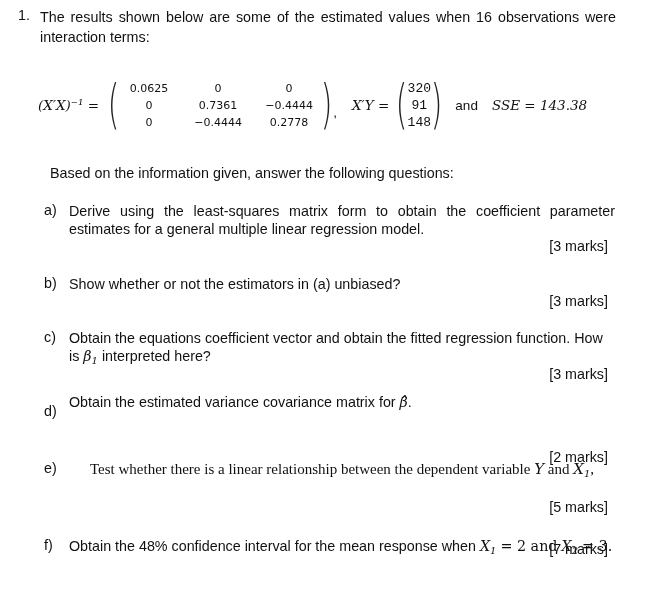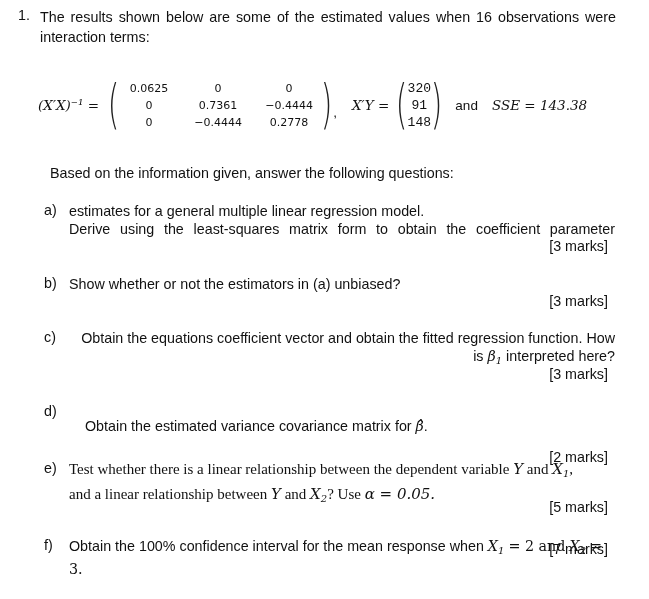--- a/index.html
+++ b/index.html
@@ -69,63 +69,62 @@
   <span class="paren">)</span>
   <span style="margin-left:8px;margin-right:14px;">and</span>
   <span class="math">SSE = 143.38</span>
 </div>
 
 <div class="abs para">Based on the information given, answer the following questions:</div>
 
 <div>
   <span class="item-label" style="top:202px;">a)</span>
   <div class="item-text" style="top:202px;">
+    <span class="line j">Derive using the least-squares matrix form to obtain the coefficient parameter</span>
     <span class="line">estimates for a general multiple linear regression model.</span>
-    <span class="line j">Derive using the least-squares matrix form to obtain the coefficient parameter</span>
   </div>
   <span class="marks" style="top:238px;">[3 marks]</span>
 </div>
 
 <div>
   <span class="item-label" style="top:275px;">b)</span>
   <div class="item-text" style="top:275px;">
     <span class="line">Show whether or not the estimators in (a) unbiased?</span>
   </div>
   <span class="marks" style="top:293px;">[3 marks]</span>
 </div>
 
 <div>
   <span class="item-label" style="top:329px;">c)</span>
-  <div class="item-text" style="top:329px;text-align:right;">
+  <div class="item-text" style="top:329px;">
     <span class="line">Obtain the equations coefficient vector and obtain the fitted regression function. How</span>
     <span class="line">
       <span>is</span>
       <span class="math"><span>β</span><sub class="mathup">1</sub></span>
       <span>interpreted here?</span>
     </span>
   </div>
   <span class="marks" style="top:366px;">[3 marks]</span>
 </div>
 
 <div>
   <span class="item-label" style="top:403px;">d)</span>
-  <div class="item-text" style="top:417px;margin-left:16px;">
+  <div class="item-text" style="top:393px;">
     <span class="line"><span>Obtain the estimated variance covariance matrix for</span> <span class="math">β̂</span><span>.</span></span>
   </div>
   <span class="marks" style="top:411px;margin-top:38px;">[2 marks]</span>
 </div>
 
 <div>
   <span class="item-label" style="top:460px;">e)</span>
-  <div class="item-text serif" style="top:459px;line-height:20px;">
+  <div class="item-text serif" style="top:459px;line-height:20px;text-align:center;">
     <span class="line"><span>Test whether there is a linear relationship between the dependent variable</span> <span class="math">Y</span> <span>and</span> <span class="math"><span>X</span><sub class="mathup">1</sub></span><span>,</span></span>
-    <span class="line"><span>and a linear relationship between</span> <span class="math">Y</span> <span>and</span> <span class="math"><span>X</span><sub class="mathup">2</sub></span><span>? Use</span> <span class="math">α = 0.05.</span></span>
   </div>
   <span class="marks" style="top:499px;">[5 marks]</span>
 </div>
 
 <div>
   <span class="item-label" style="top:537px;">f)</span>
   <div class="item-text" style="top:537px;">
-    <span class="line"><span>Obtain the 100% confidence interval for the mean response when</span> <span class="math"><span>X</span><sub class="mathup">1</sub></span> <span class="mathup">= 2 and</span> <span class="math"><span>X</span><sub class="mathup">2</sub></span> <span class="mathup">= 3.</span></span>
+    <span class="line"><span>Obtain the 48% confidence interval for the mean response when</span> <span class="math"><span>X</span><sub class="mathup">1</sub></span> <span class="mathup">= 2 and</span> <span class="math"><span>X</span><sub class="mathup">2</sub></span> <span class="mathup">= 3.</span></span>
   </div>
   <span class="marks" style="top:541px;text-align:right;">[7 marks]</span>
 </div>
 
 </body></html>

